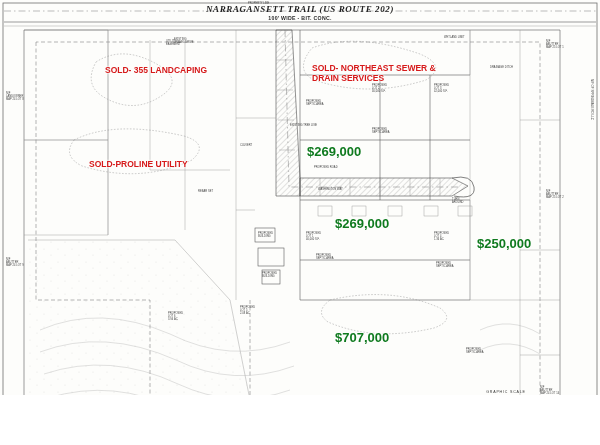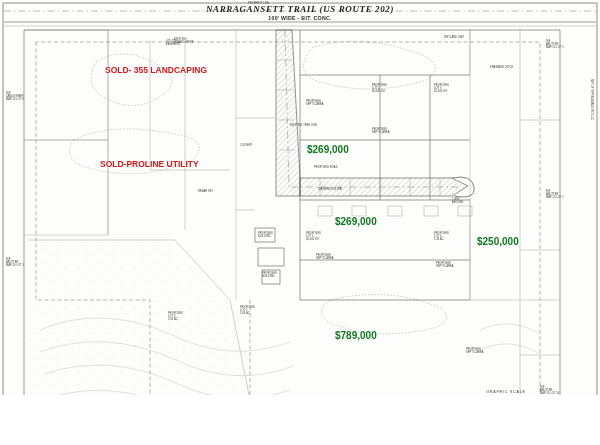--- a/index.html
+++ b/index.html
@@ -115,21 +115,21 @@
     font-size: 8.5px;
     color: #d61a1a;
     line-height: 1.15;
     text-shadow: 0 0 2px #fff, 0 0 2px #fff, 0 0 3px #fff;
     white-space: pre-line;
   }
   .price-label {
     position: absolute;
     font-family: "Liberation Sans", sans-serif;
     font-weight: bold;
-    font-size: 10px;
+    font-size: 13px;
     color: #0f7a1e;
     text-shadow: 0 0 2px #fff, 0 0 2px #fff, 0 0 3px #fff;
     white-space: nowrap;
   }
 
   
   .scale-block {
     position: absolute;
     left: 452px;
     top: 390px;
@@ -342,26 +342,28 @@
 EASEMENT</div>
   <div class="mlabel" style="left:318px; top:188px;">WASHINGTON WAY</div>
   <div class="mlabel" style="left:452px; top:198px;">TURN
 AROUND</div>
   <div class="mlabel" style="left:240px; top:144px;">CULVERT</div>
 
   <div class="northish">N/F OF SPRINGVALE RD LLC</div>
   <div class="mlabel" style="left:30px; top:438px;">PLOT PLAN OF LAND</div>
 
   <div class="sold-label" style="left:105px; top:66px;">SOLD- 355 LANDCAPING</div>
-  <div class="sold-label" style="left:100px; top:160px;">SOLD-PROLINE UTILITY</div>
+  <div class="sold-label" style="left:312px; top:64px;">SOLD- NORTHEAST SEWER &amp;
+DRAIN SERVICES</div>
+  <div class="sold-label" style="left:89px; top:160px;">SOLD-PROLINE UTILITY</div>
 
   <div class="price-label" style="left:307px; top:144px;">$269,000</div>
   <div class="price-label" style="left:335px; top:216px;">$269,000</div>
   <div class="price-label" style="left:477px; top:236px;">$250,000</div>
-  <div class="price-label" style="left:335px; top:330px;">$789,000</div>
+  <div class="price-label" style="left:335px; top:330px;">$707,000</div>
 
   <div class="scale-block">
     <div class="scale-title">GRAPHIC SCALE</div>
     <div class="scale-bar">
       <div class="sb-dark"></div>
       <div class="sb-light"></div>
       <div class="sb-dark"></div>
       <div class="sb-light"></div>
     </div>
     <div class="scale-nums">

